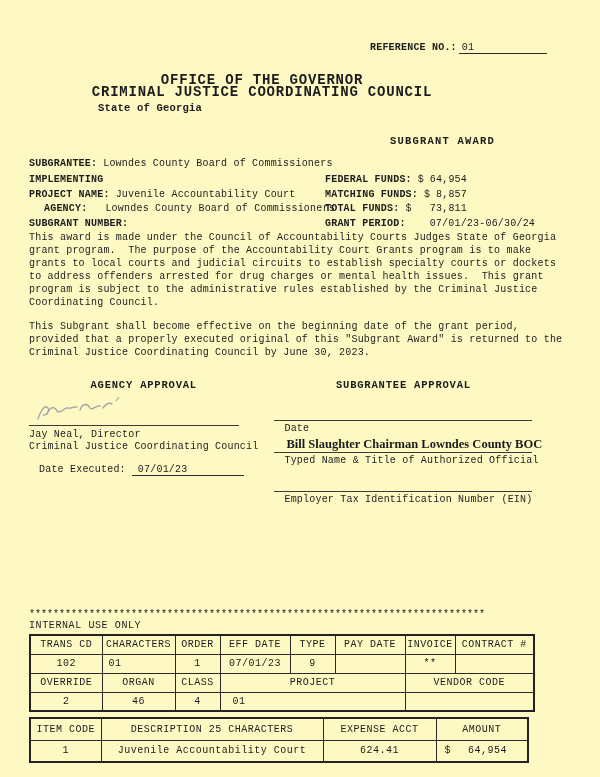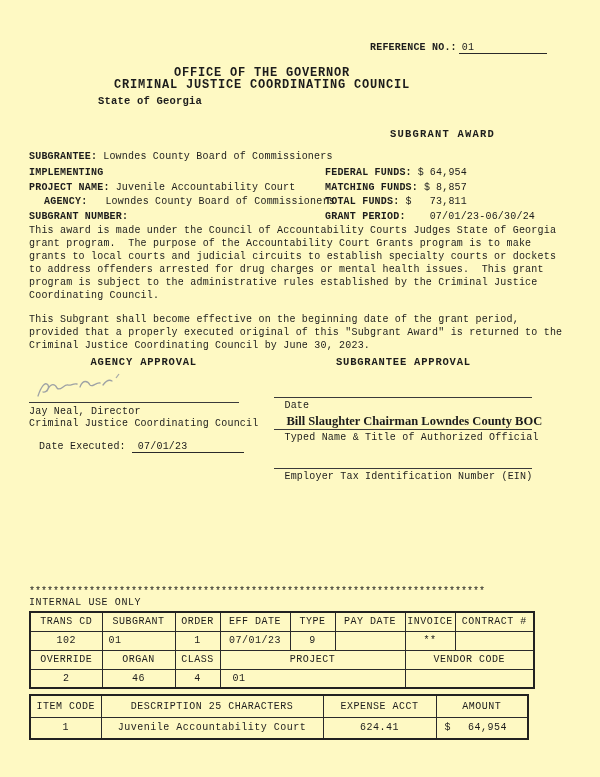--- a/index.html
+++ b/index.html
@@ -17,22 +17,22 @@
   }
   .bold { font-weight: bold; }
 
   .ref-row { margin-left: 341px; height: 14px; white-space: nowrap; }
   .ref-underline {
     display: inline-block; width: 88px;
     border-bottom: 1px solid #2a2a2a;
     padding-left: 3px; margin-left: 2px;
   }
 
-  .center-head { width: 466px; margin-top: 11px; text-align: center;
-    font-size: 12px; letter-spacing: 0.8px; line-height: 12px; }
+  .center-head { width: 466px; margin-top: 18px; text-align: center;
+    font-size: 14px; letter-spacing: 0.8px; line-height: 12px; }
   .state { margin-top: 4px; margin-left: 69px; line-height: 12px; font-size: 10.5px; }
   .title { width: 466px; margin-top: 21px; text-align: right;
     font-size: 10.5px; letter-spacing: 1.2px; line-height: 12px; }
 
   .subgrantee-row { margin-top: 10px; line-height: 13px; white-space: nowrap; }
   .lbl-gap { margin-left: 6px; }
 
   .info-grid { display: flex; margin-top: 3px; }
   .info-left { width: 296px; }
   .info-left .irow { line-height: 14.5px; white-space: nowrap; }
@@ -40,21 +40,21 @@
   .irow.indent .lbl-gap { margin-left: 18px; }
   .funds-col { width: 215px; }
   .fund-row { display: flex; width: 142px; line-height: 14.5px; }
   .fund-row .amt { flex: 1; text-align: right; }
   .fund-row .cur { margin-left: 6px; }
   .period-row { display: flex; line-height: 14.5px; white-space: nowrap; gap: 18px; }
 
   .para { width: 540px; line-height: 13px; white-space: pre-wrap; }
   .para2 { margin-top: 11px; }
 
-  .approval { display: flex; margin-top: 4px; width: 501px; height: 138px; gap: 16px; }
+  .approval { display: flex; margin-top: 20px; width: 501px; height: 138px; gap: 16px; }
   .ap-heading { line-height: 12px; text-align: center; font-size: 10.5px; letter-spacing: 0.8px; }
   .ap-left { width: 250px; }
   .sig-block { position: relative; height: 32px; margin-top: 2px; }
   .sig-block svg { position: absolute; left: 6px; top: 2px; }
   .left-line { width: 210px; border-bottom: 1px solid #3a3a3a; }
   .signer { margin-top: 3px; line-height: 11.5px; white-space: nowrap; }
   .date-row { margin-top: 12px; padding-left: 10px; white-space: nowrap; }
   .date-underline { display: inline-block; width: 112px;
     border-bottom: 1px solid #2a2a2a; padding-left: 6px; margin-left: 6px; }
 
@@ -197,21 +197,21 @@
         <col style="width:45px">
         <col style="width:70px">
       <col style="width:45px">
         <col style="width:70px">
         <col style="width:50px">
         <col style="width:79px">
     </colgroup>
     <tbody>
         <tr>
       <th>TRANS CD</th>
-      <th>SUBGRANT</th>
+      <th>CHARACTERS</th>
       <th>ORDER</th>
       <th>EFF DATE</th>
       <th>TYPE</th>
       <th>PAY DATE</th>
       <th>INVOICE</th>
       <th>CONTRACT #</th>
     </tr>
     <tr>
       <td>102</td>
       <td class="al">01</td>

